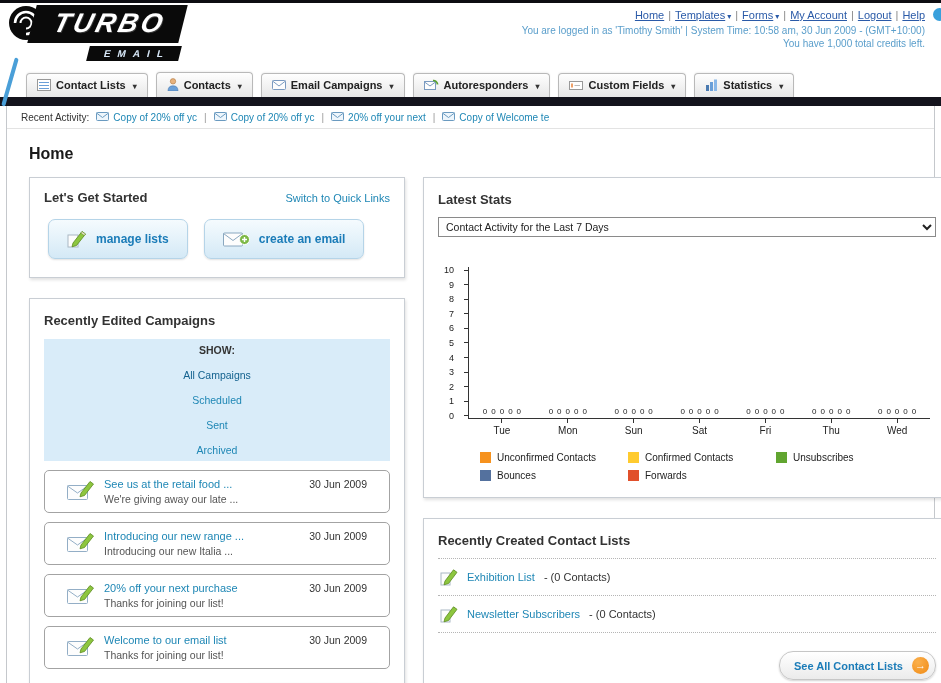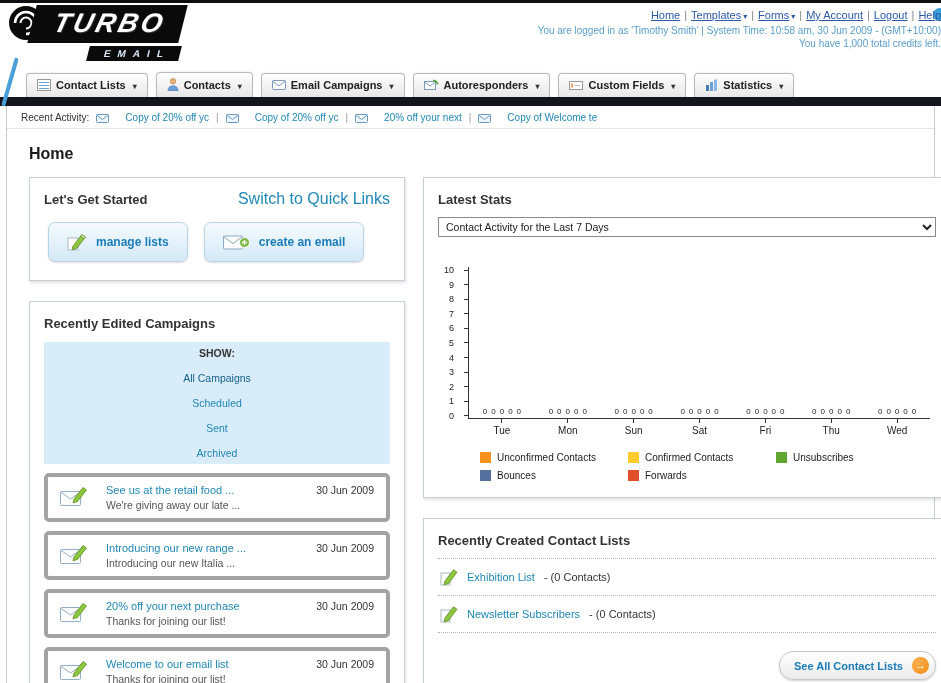--- a/index.html
+++ b/index.html
@@ -12,21 +12,21 @@
   .logo-text { margin-left:-12px; }
   .logo-turbo { display:inline-block; background:#0a0a0a; color:#fff; font-style:italic; font-weight:bold;
     font-size:27px; line-height:1; padding:5px 18px 6px 22px; transform:skewX(-14deg);
     letter-spacing:3px; text-shadow:1px 1px 0 #3a3a3a; }
   .logo-email { display:inline-block; background:#0a0a0a; color:#d8e8f8; font-size:10px; font-weight:bold;
     letter-spacing:7px; padding:2px 10px 2px 16px; transform:skewX(-14deg); margin-left:56px; margin-top:2px; }
   .blue-tail { position:absolute; left:8px; top:54px; width:4px; height:50px; background:#4a9fd8;
     transform:rotate(16deg); border-radius:2px; }
   .blue-dot { position:absolute; right:-5px; top:5px; width:13px; height:13px; border-radius:50%; background:#39a0dc; }
 
-  .top-right { position:absolute; right:0; top:6px; text-align:right; }
+  .top-right { position:absolute; right:16px; top:6px; text-align:right; }
   .top-links { font-size:11px; color:#666; }
   .top-links a { color:#2a5aa8; text-decoration:underline; cursor:pointer; }
   .sep { color:#888; margin:0 4px; }
   .sep::after { content:"|"; }
   .caret::after { content:"▾"; font-size:8px; color:#2a5aa8; margin-left:2px; text-decoration:none; display:inline-block; }
   .login-info { color:#5a9ecb; font-size:10px; margin-top:4px; }
   .credits-info { color:#5a9ecb; font-size:10px; margin-top:2px; }
 
   
   .tabs { display:flex; align-items:flex-end; gap:8px; padding-left:26px; height:30px; background:#fff; }
@@ -35,49 +35,49 @@
     font-size:11px; font-weight:bold; color:#222; cursor:pointer; box-shadow:0 -1px 2px rgba(0,0,0,0.06); }
   .tab .caret::after { color:#333; }
   .dark-bar { height:9px; background:#14141d; }
 
   
   .content-frame { margin:0 6px; border:1px solid #c5c8cc; border-top:none; min-height:556px; background:#fff; }
 
   .recent-activity { display:flex; align-items:center; gap:7px; padding:6px 14px 5px; font-size:10px;
     color:#333; border-bottom:1px solid #e3e3e3; }
   .ra-label { font-weight:normal; color:#333; }
-  .ra-item { display:inline-flex; align-items:flex-end; gap:16px; color:#1f87b5; cursor:pointer; }
+  .ra-item { display:inline-flex; align-items:flex-start; gap:4px; color:#1f87b5; cursor:pointer; }
   .ra-sep { color:#999; }
   .ra-sep::after { content:"|"; }
 
   .main-area { padding:10px 22px 0; }
   .page-title { font-size:16px; font-weight:bold; color:#1a1a1a; margin:6px 0 14px; }
   .columns { display:flex; gap:18px; align-items:flex-start; }
   .left-col { width:376px; flex-shrink:0; }
   .right-col { flex:1; }
 
   .panel { border:1px solid #c9ced4; background:#fff; padding:12px 14px; margin-bottom:20px;
     box-shadow:1px 2px 3px rgba(0,0,0,0.12); }
   .panel-title { font-size:13px; font-weight:bold; color:#333; }
 
   
   .gs-head { display:flex; justify-content:space-between; align-items:center; margin-bottom:12px; }
-  .switch-link { font-size:16px; color:#1f87b5; cursor:pointer; }
+  .switch-link { font-size:11px; color:#1f87b5; cursor:pointer; }
   .gs-buttons { display:flex; gap:16px; padding:2px 4px 6px; }
   .big-btn { display:inline-flex; align-items:center; gap:9px; background:linear-gradient(#f5fbfe,#d4e9f6);
     border:1px solid #b5d4e8; border-radius:7px; padding:10px 18px; font-size:12px; font-weight:bold;
     color:#1b7cb8; cursor:pointer; box-shadow:0 1px 2px rgba(0,0,0,0.12); }
 
   
   .filter-bar { background:#d9ecf9; padding:5px 9px; font-size:10.5px; display:flex; gap:13px;
     align-items:center; margin-top:10px;flex-direction:column; }
   .filter-label { font-weight:bold; color:#333; }
   .filter { color:#1f87b5; cursor:pointer; }
   .filter.active { font-weight:normal; color:#14628f; }
-  .campaign-item { display:flex; gap:18px; border:4px solid #a3a3a3; border-radius:5px; padding:7px 12px;
+  .campaign-item { display:flex; gap:9px; border:1px solid #a3a3a3; border-radius:5px; padding:7px 22px;
     margin-top:9px; align-items:flex-start; cursor:pointer; background:#fff; }
   .ci-icon { flex-shrink:0; margin-top:2px; }
   .ci-body { flex:1; }
   .ci-title { color:#1f87b5; font-size:11px; margin-bottom:3px; }
   .ci-sub { color:#555; font-size:10.5px; }
   .ci-date { font-size:10.5px; color:#333; white-space:nowrap; }
   .view-all-row { display:flex; justify-content:flex-end; margin-top:14px; }
   .pill-btn { display:inline-flex; align-items:center; gap:9px; border:1px solid #c6c6c6; border-radius:14px;
     background:linear-gradient(#ffffff,#ebebeb); padding:5px 6px 5px 14px; font-size:11px; font-weight:bold;
     color:#1b7cb8; cursor:pointer; box-shadow:0 1px 2px rgba(0,0,0,0.18); }

